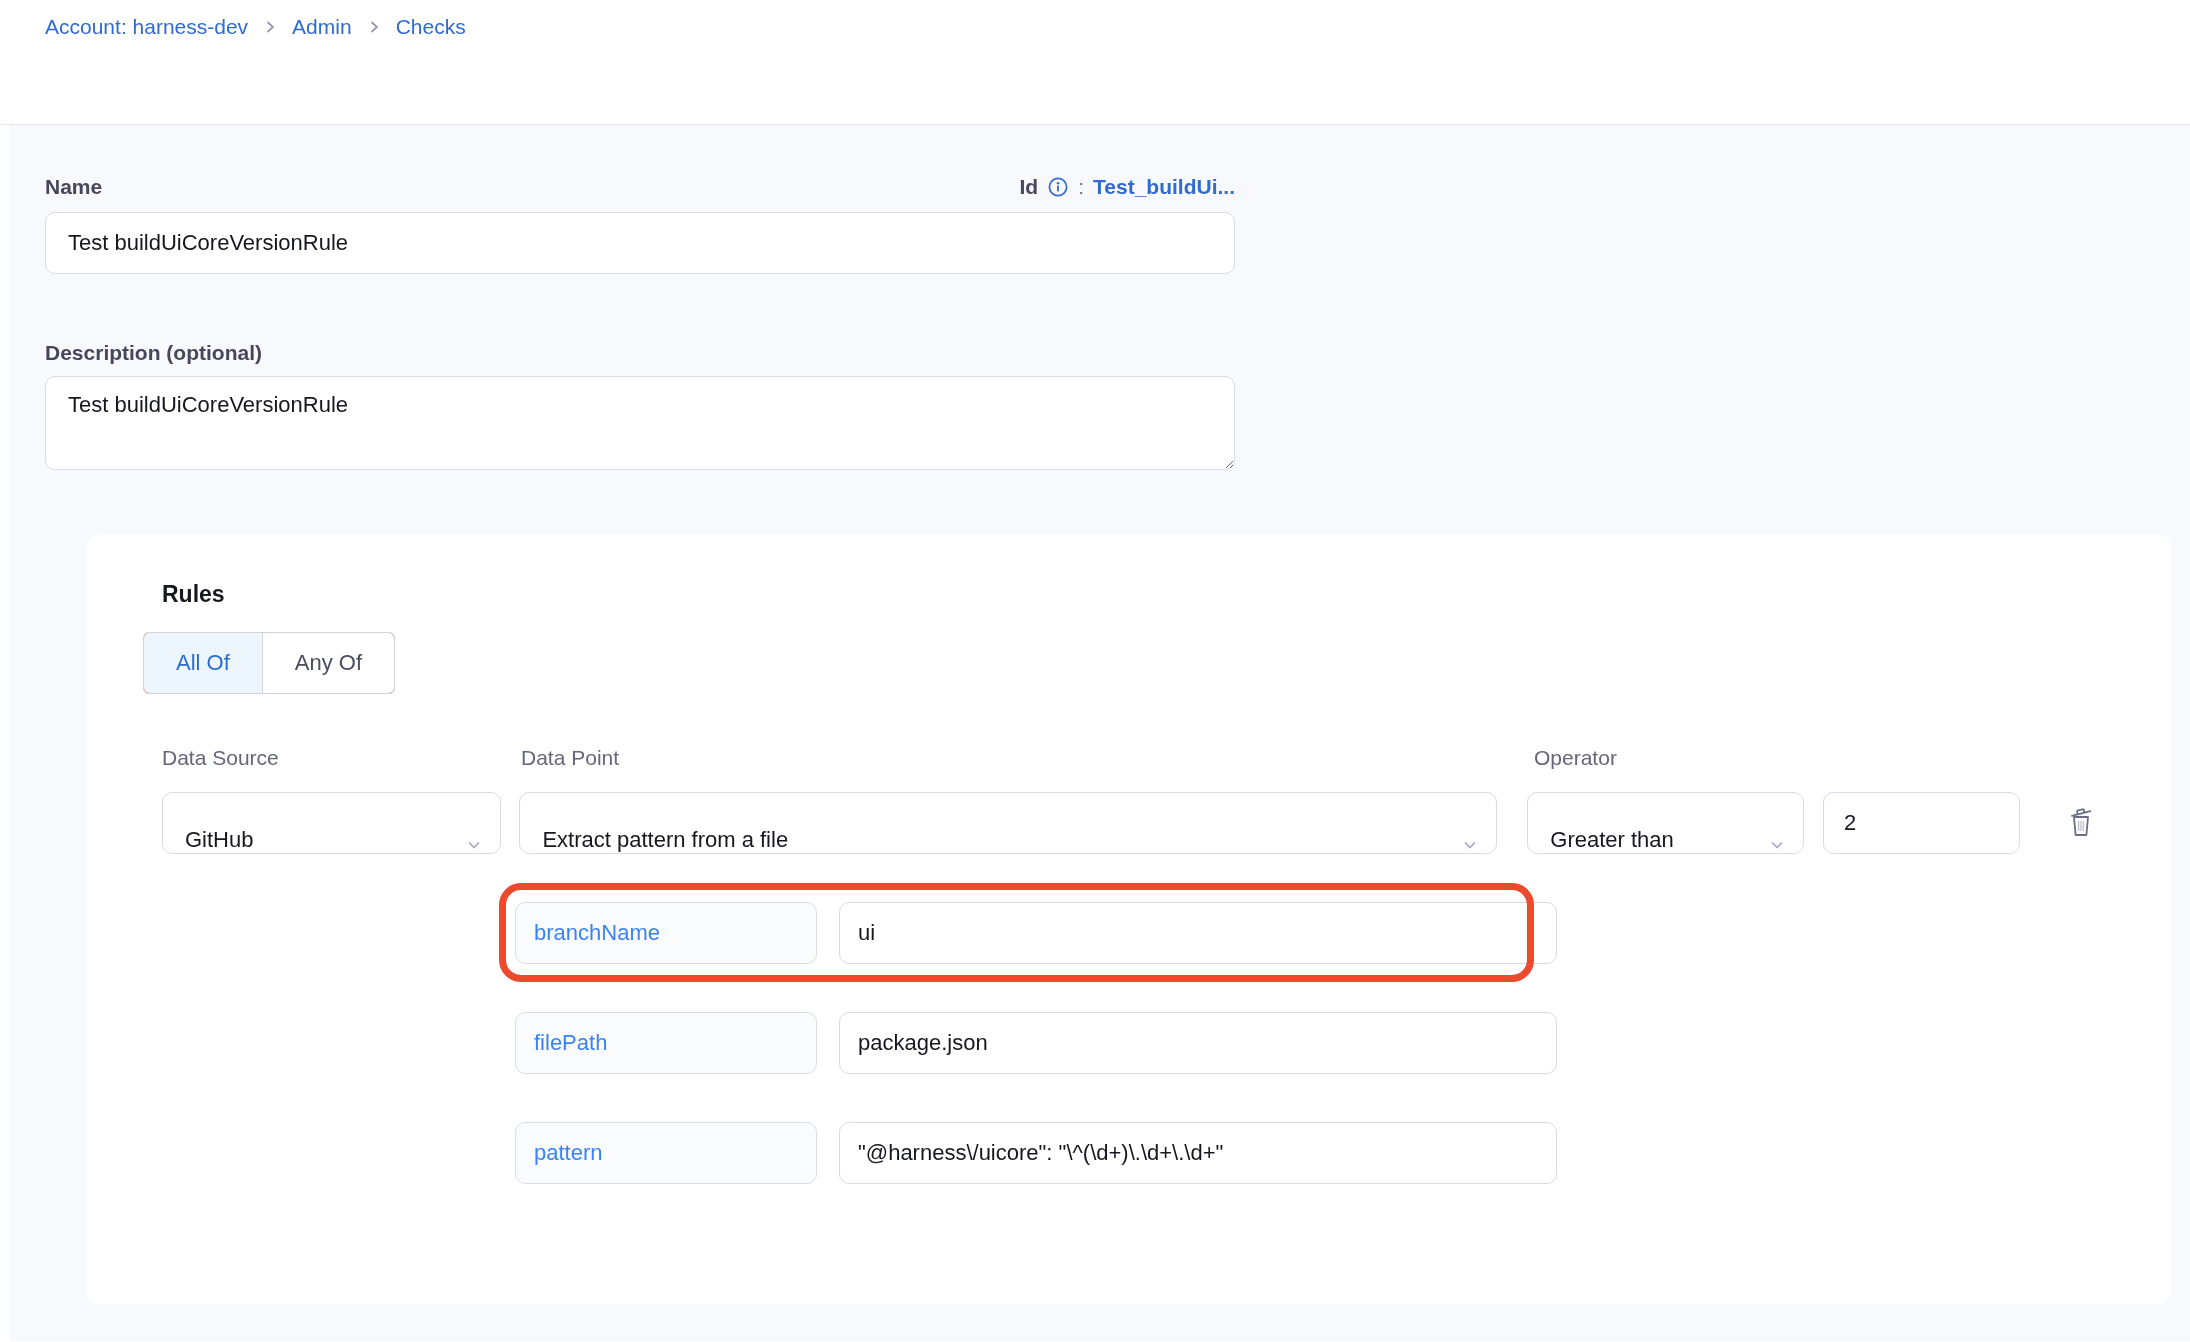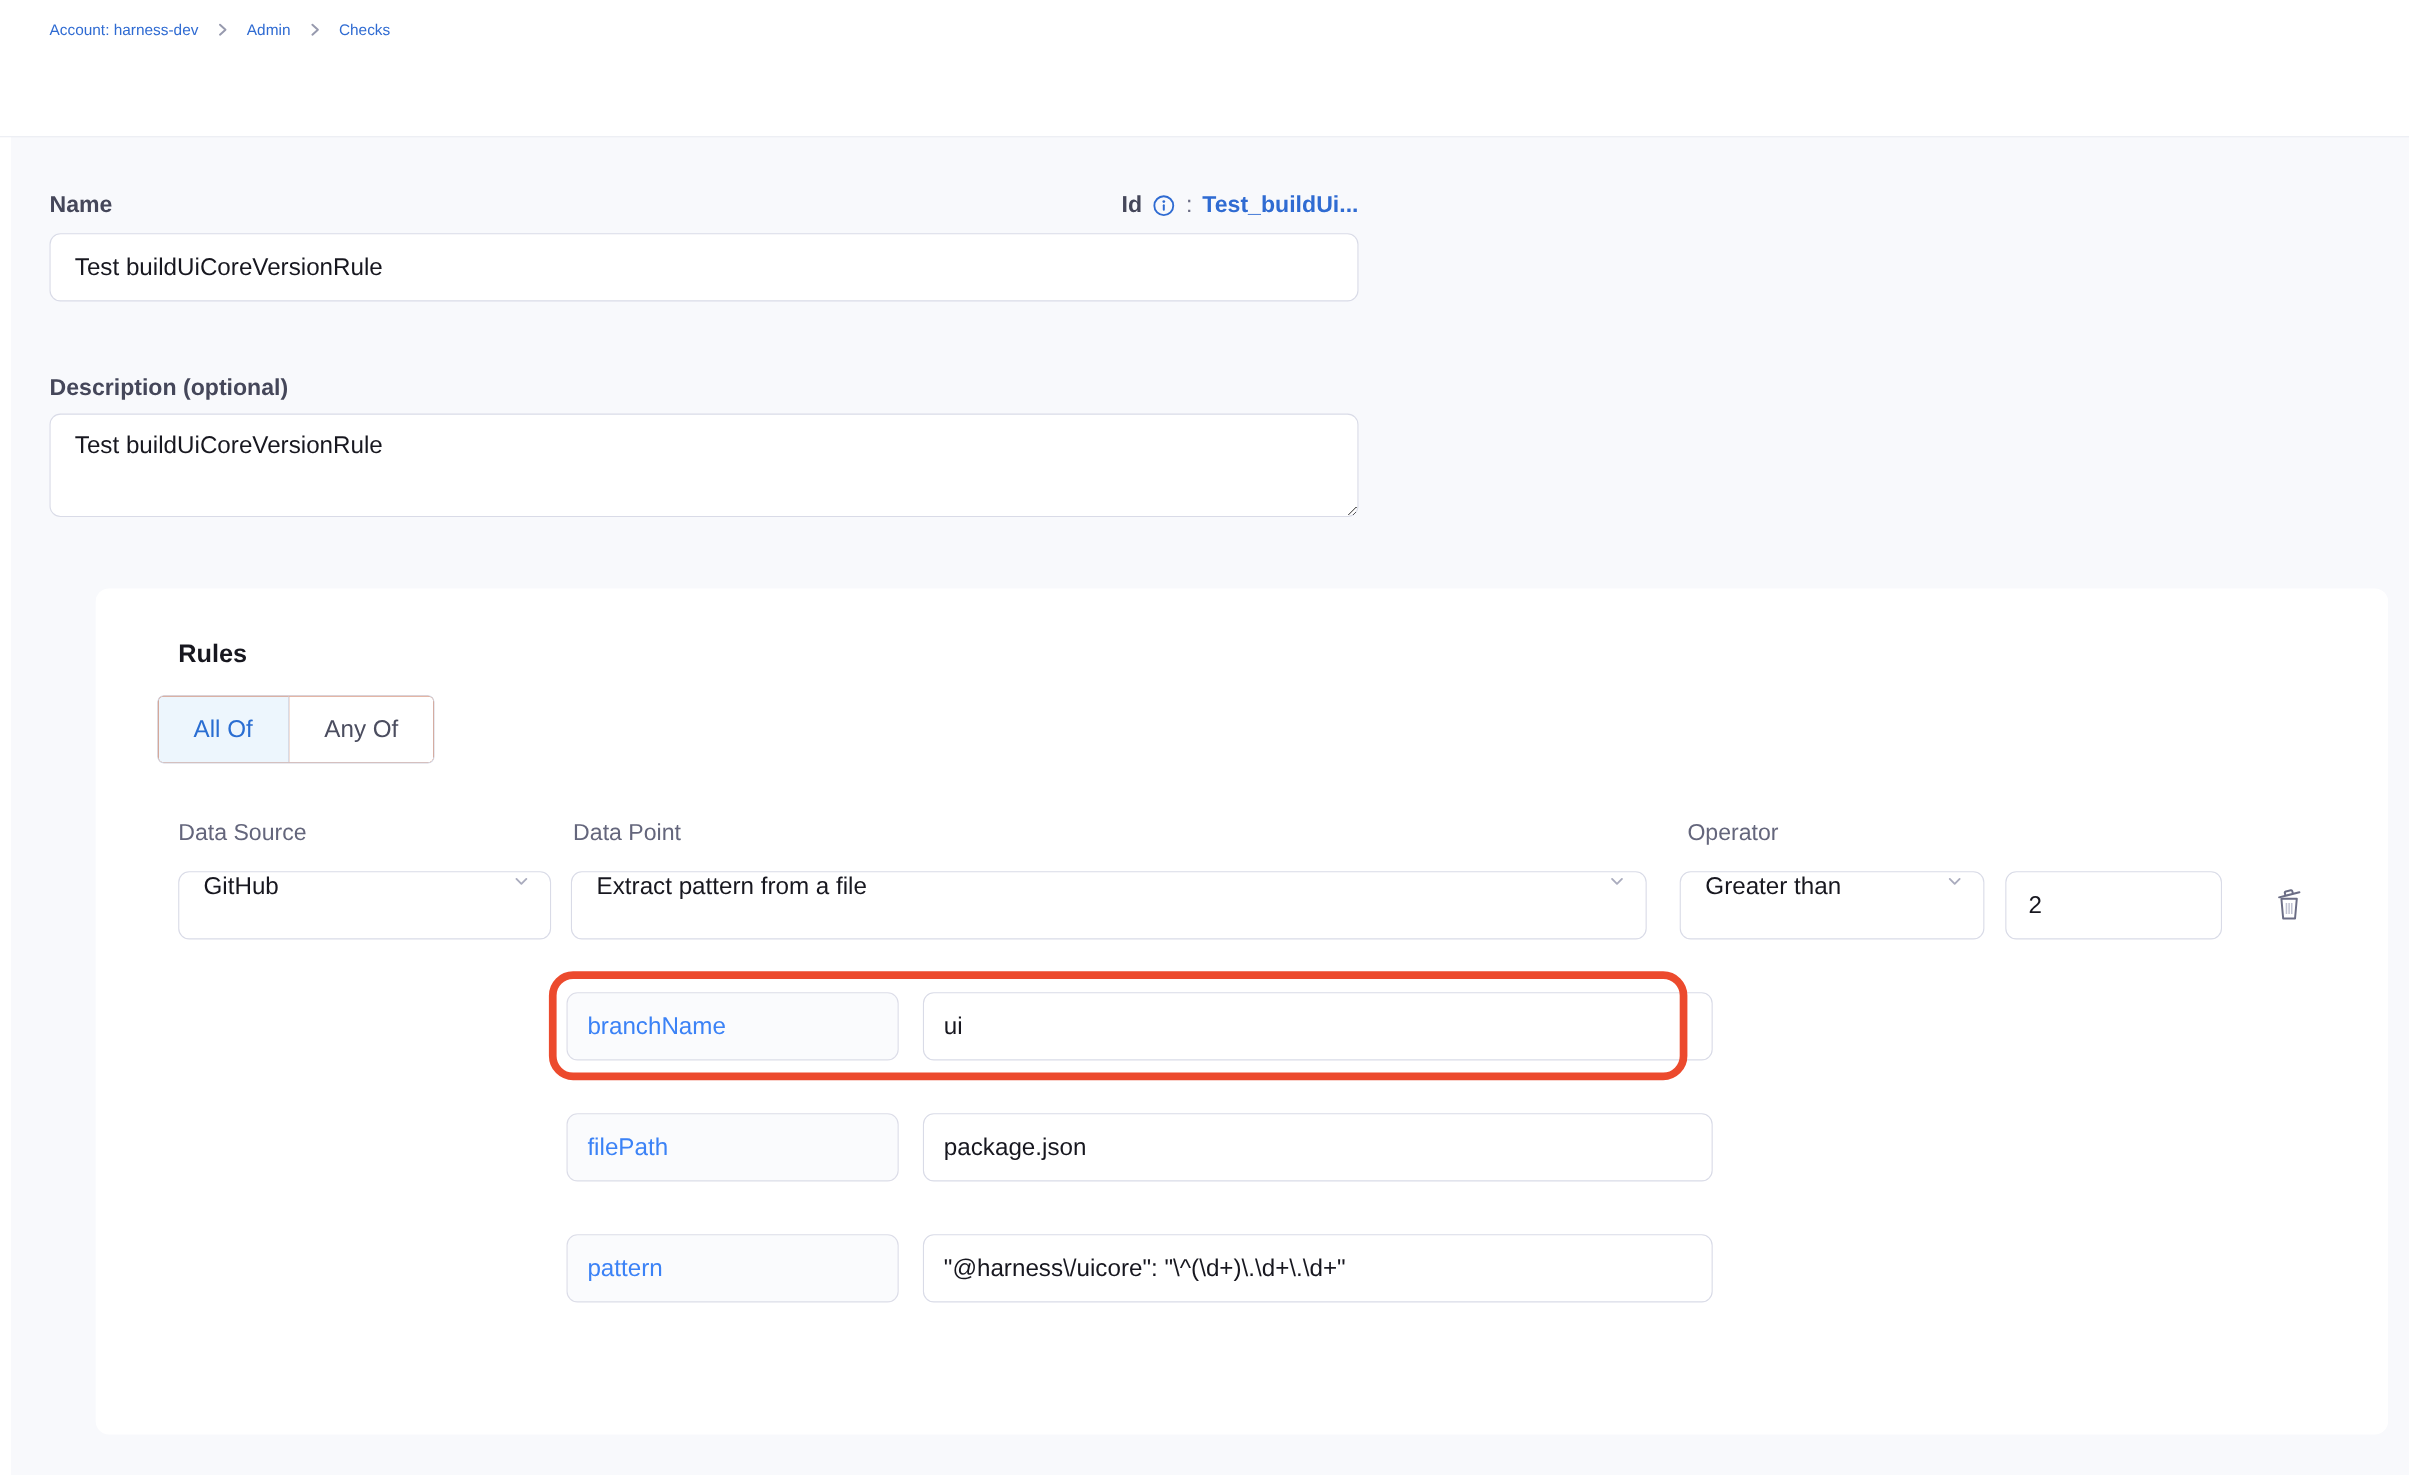--- a/index.html
+++ b/index.html
@@ -4,21 +4,21 @@
 <style>
   * { margin:0; padding:0; box-sizing:border-box; }
   html,body { width:2190px; height:1342px; }
   body {
     font-family:"Liberation Sans","DejaVu Sans",sans-serif;
     background:#ffffff; color:#17171f; overflow:hidden;
   }
 
   
   .header { height:125px; background:#fff; border-bottom:1px solid #e2e4ed; padding:14px 0 0 45px; }
-  .breadcrumb { display:flex; align-items:center; gap:15px; font-size:14px; line-height:26px; }
+  .breadcrumb { display:flex; align-items:center; gap:15px; font-size:21px; line-height:26px; }
   .crumb { color:#2f6bd2; text-decoration:none; cursor:pointer; }
   .crumb-sep { display:flex; align-items:center; }
   .page-title { margin-top:13px; font-size:37px; font-weight:700; color:#0c0c12; letter-spacing:-0.3px; }
 
   
   .main { position:relative; height:1216px; background:#f8f9fc; }
   .left-strip { position:absolute; left:0; top:0; width:10px; height:100%; background:#ffffff; }
   .content { padding-left:45px; }
 
   .name-row { width:1190px; padding-top:50px; display:flex; justify-content:space-between; align-items:flex-end; }
@@ -54,21 +54,21 @@
     background:#fff; color:#4b4d5f; border:none; font-family:inherit; cursor:pointer;
   }
   .toggle-btn.selected { background:#edf6fd; color:#2a6ed2; border-right:1px solid #d2d4e0; }
 
   .labels-row { display:flex; margin-top:52px; font-size:21px; color:#64667c; line-height:24px; }
   .lab-c1 { width:359px; } .lab-c2 { width:1013px; }
 
   .controls-row { display:flex; margin-top:22px; align-items:center; }
   .select {
     height:62px; border:1px solid #d9dbe7; border-radius:10px; background:#fff;
-    display:flex; align-items:flex-start; justify-content:space-between;
+    display:flex; align-items:flex-end; justify-content:space-between;
     padding:0 18px 0 22px; font-size:22px; color:#17171f; cursor:pointer;
   }
   .sel-source { width:341px; margin-right:18px; }
   .sel-point  { width:983px; margin-right:30px; }
   .sel-op     { width:278px; margin-right:19px; }
   .value-input {
     width:197px; height:62px; margin-right:46px;
     background:#fff; border:1px solid #d9dbe7; border-radius:10px;
     font-family:inherit; font-size:22px; color:#17171f; padding:0 20px; outline:none;
   }

